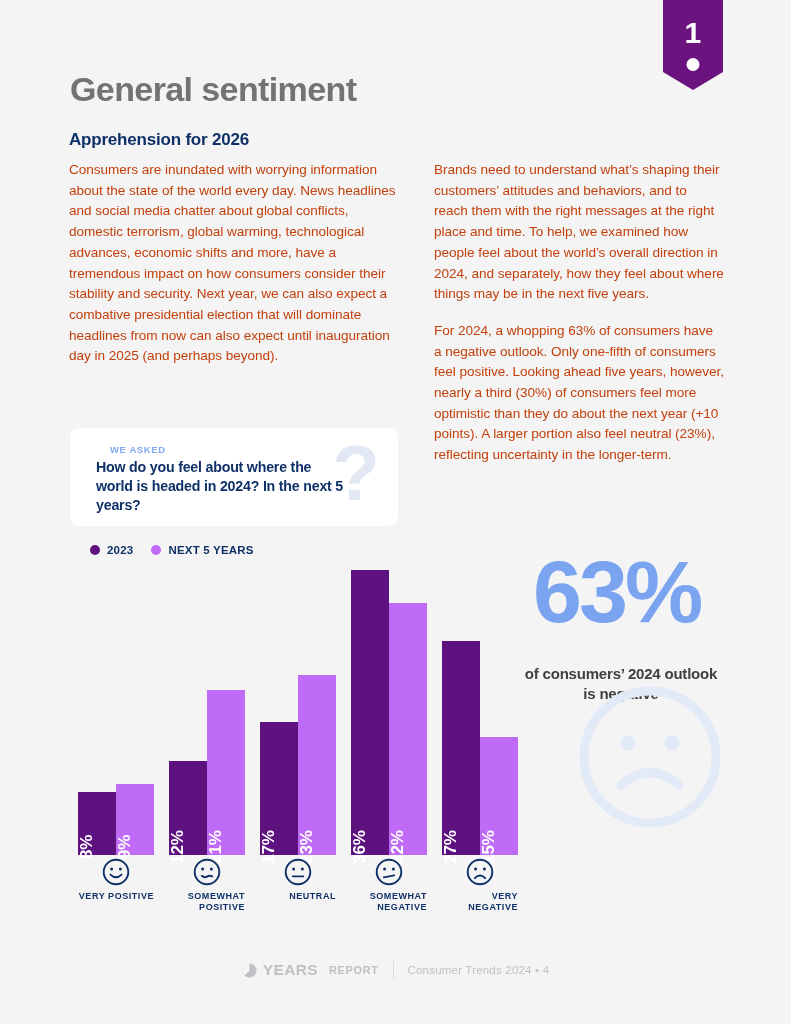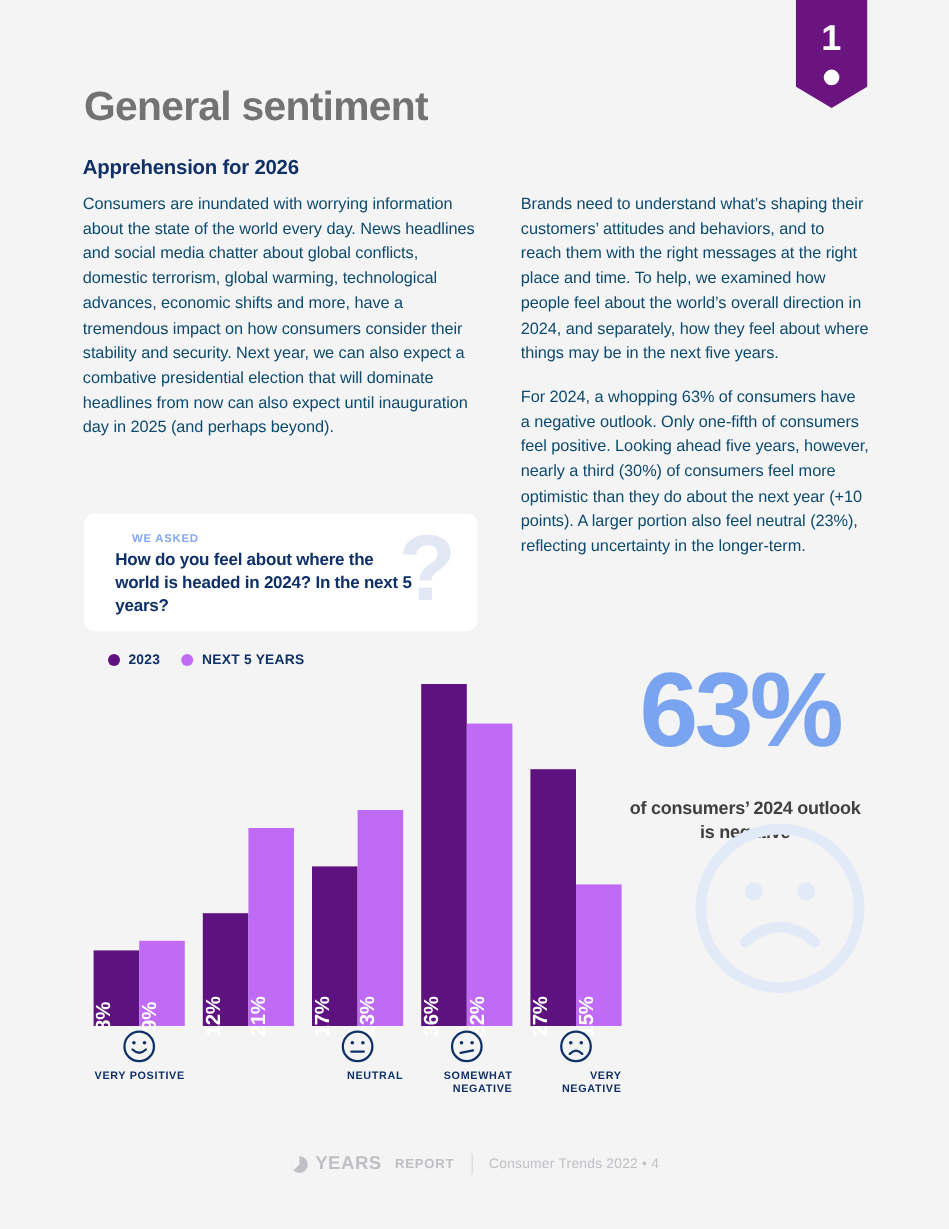--- a/index.html
+++ b/index.html
@@ -37,21 +37,21 @@
   }
   .h2{
     position:absolute;left:69px;top:130px;
     color:#103168;font-size:17px;font-weight:700;letter-spacing:-0.2px;
     margin:0;
   }
 
   
   .col{
     position:absolute;
-    color:#0c4a6e;font-size:13.6px;line-height:20.7px;
+    color:#c2410c;font-size:13.6px;line-height:20.7px;
     letter-spacing:-0.05px;
   }
   .col p{margin:0 0 16px 0;}
   .col-left{left:69px;top:160px;width:334px;}
   .col-right{left:434px;top:160px;width:290px;}
 
   
   .card{
     position:absolute;left:70px;top:428px;width:328px;height:98px;
     background:#ffffff;border-radius:9px;overflow:hidden;
@@ -220,20 +220,29 @@
     <div class="axis-item" style="left:8px">
       <svg class="face" width="28" height="28" viewBox="0 0 28 28">
         <circle cx="14" cy="14" r="12.3" fill="none" stroke="#103168" stroke-width="1.9"></circle>
         <circle cx="9.6" cy="11" r="1.5" fill="#103168"></circle>
           <circle cx="18.4" cy="11" r="1.5" fill="#103168"></circle>
         <path d="M8.4 16.6 Q14 22 19.6 16.6" fill="none" stroke="#103168" stroke-width="1.9" stroke-linecap="round"></path>
       </svg>
       <div class="axis-label">VERY POSITIVE</div>
     </div>
 
+    <div class="axis-item" style="left:99px">
+      <svg class="face" width="28" height="28" viewBox="0 0 28 28">
+        <circle cx="14" cy="14" r="12.3" fill="none" stroke="#103168" stroke-width="1.9"></circle>
+        <circle cx="9.6" cy="11" r="1.5" fill="#103168"></circle>
+          <circle cx="18.4" cy="11" r="1.5" fill="#103168"></circle>
+        <path d="M8.8 17.8 Q11.4 20.2 14 18.6 Q16.6 17 19.2 18.4" fill="none" stroke="#103168" stroke-width="1.9" stroke-linecap="round"></path>
+      </svg>
+      <div class="axis-label">SOMEWHAT POSITIVE</div>
+    </div>
 
     <div class="axis-item" style="left:190px">
       <svg class="face" width="28" height="28" viewBox="0 0 28 28">
         <circle cx="14" cy="14" r="12.3" fill="none" stroke="#103168" stroke-width="1.9"></circle>
         <circle cx="9.6" cy="11" r="1.5" fill="#103168"></circle>
           <circle cx="18.4" cy="11" r="1.5" fill="#103168"></circle>
         <path d="M8.8 18.4 H19.2" fill="none" stroke="#103168" stroke-width="1.9" stroke-linecap="round"></path>
       </svg>
       <div class="axis-label">NEUTRAL</div>
     </div>
@@ -271,16 +280,16 @@
   <div class="footer">
     <div class="f-logo">
       <svg class="f-mark" viewBox="0 0 16 16">
         <circle cx="8" cy="8" r="7.5" fill="#bfbfc4"></circle>
         <path d="M8 8 L8 0.5 A7.5 7.5 0 0 0 2.7 13.3 Z" fill="#f4f4f5"></path>
       </svg>
       <span class="f-disqo">YEARS</span>
       <span class="f-report">REPORT</span>
     </div>
     <span class="f-divider"></span>
-    <span class="f-meta">Consumer Trends 2022  •  4</span>
+    <span class="f-meta">Consumer Trends 2024  •  4</span>
   </div>
 
 </div>
 
 </body></html>

